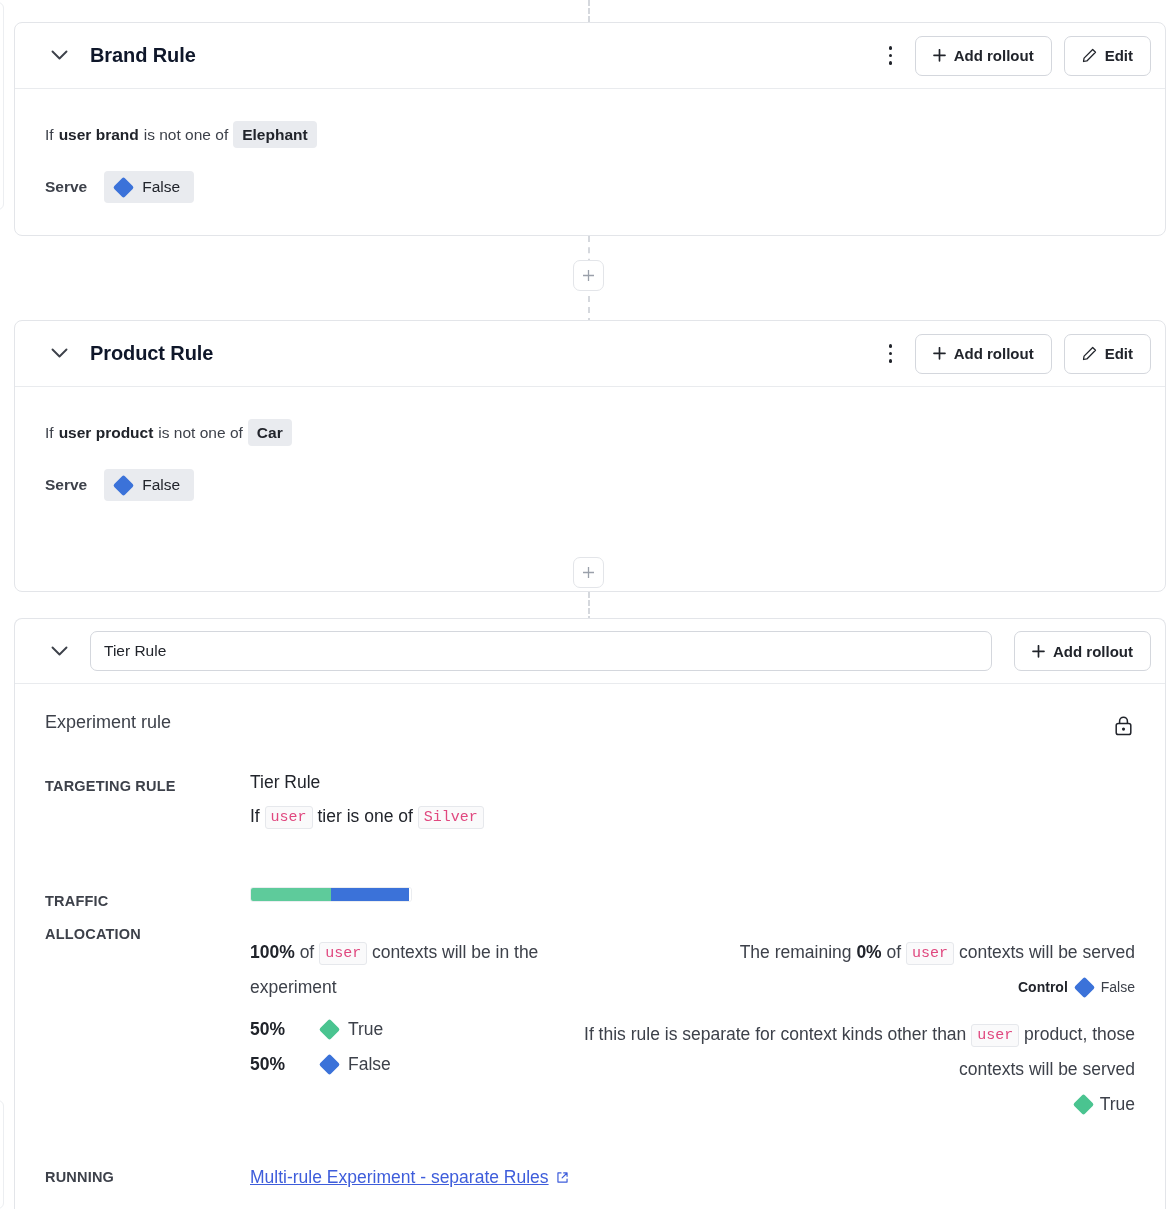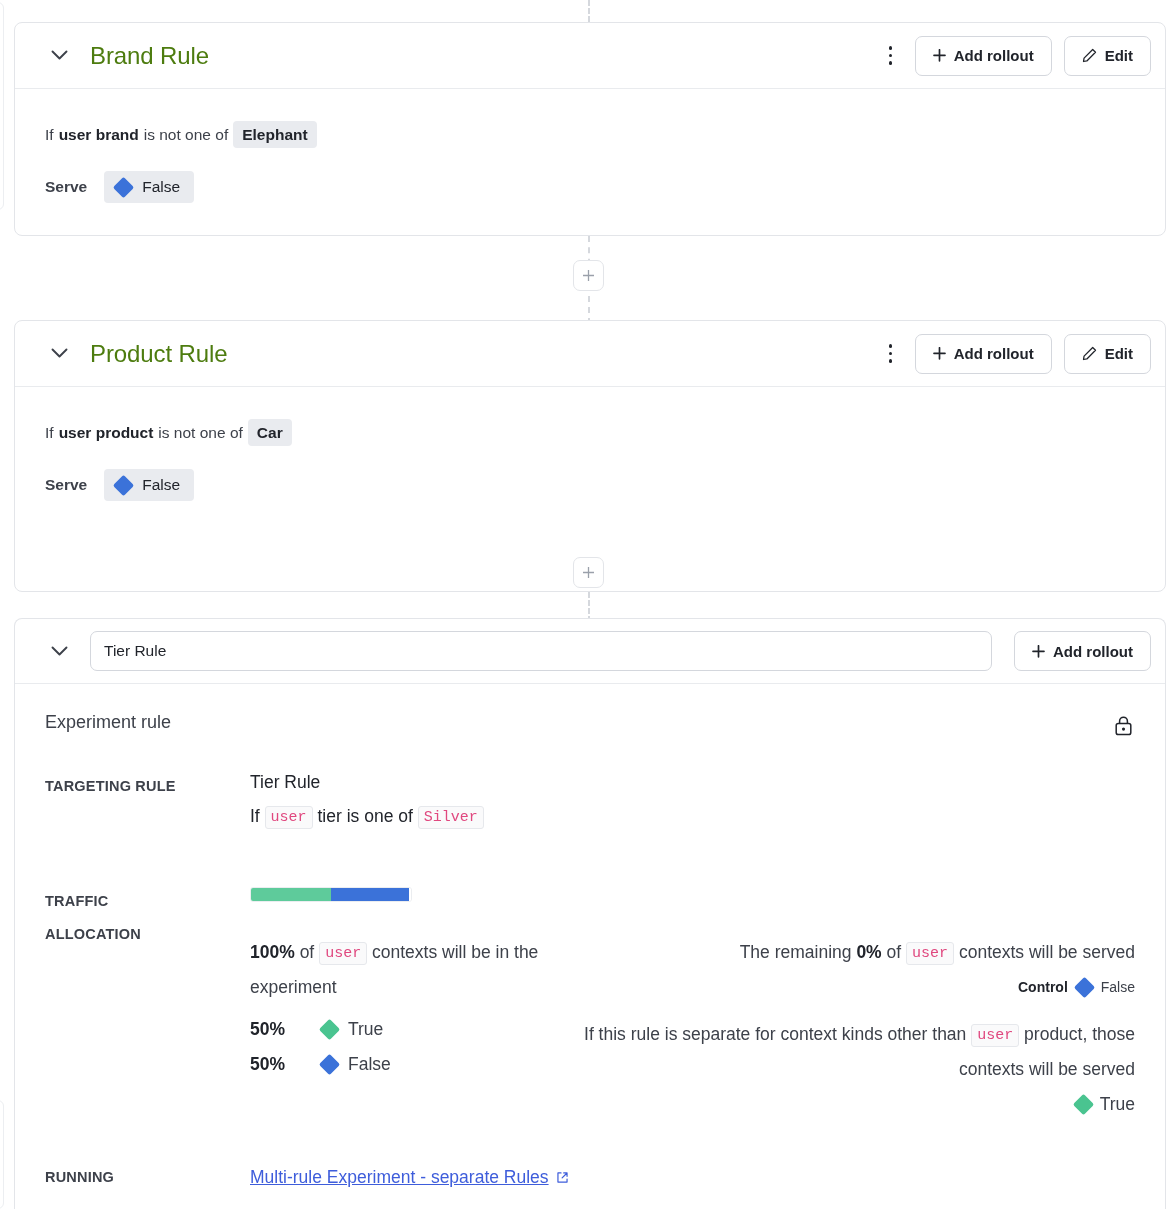--- a/index.html
+++ b/index.html
@@ -87,23 +87,23 @@
   .chevron {
     width: 28px; height: 28px;
     display: flex; align-items: center; justify-content: center;
     color: #3d414a;
     cursor: pointer;
     flex: none;
     margin-right: 17px;
   }
 
   .card-title {
-    font-size: 24px;
-    font-weight: 400;
-    color: #4d7c0f;
+    font-size: 20px;
+    font-weight: 700;
+    color: #0f172a;
     letter-spacing: -0.1px;
   }
 
   .head-right {
     margin-left: auto;
     display: flex;
     align-items: center;
     gap: 12px;
   }
 

